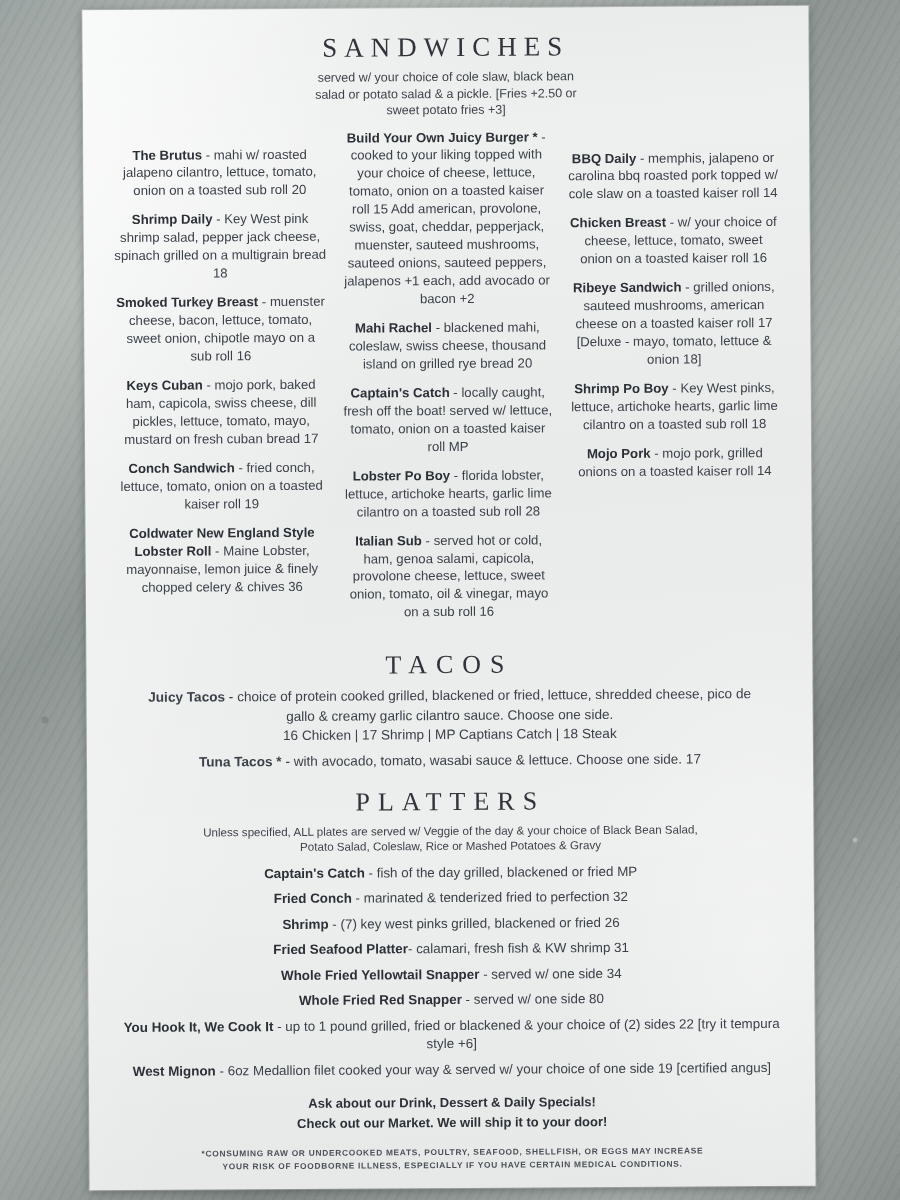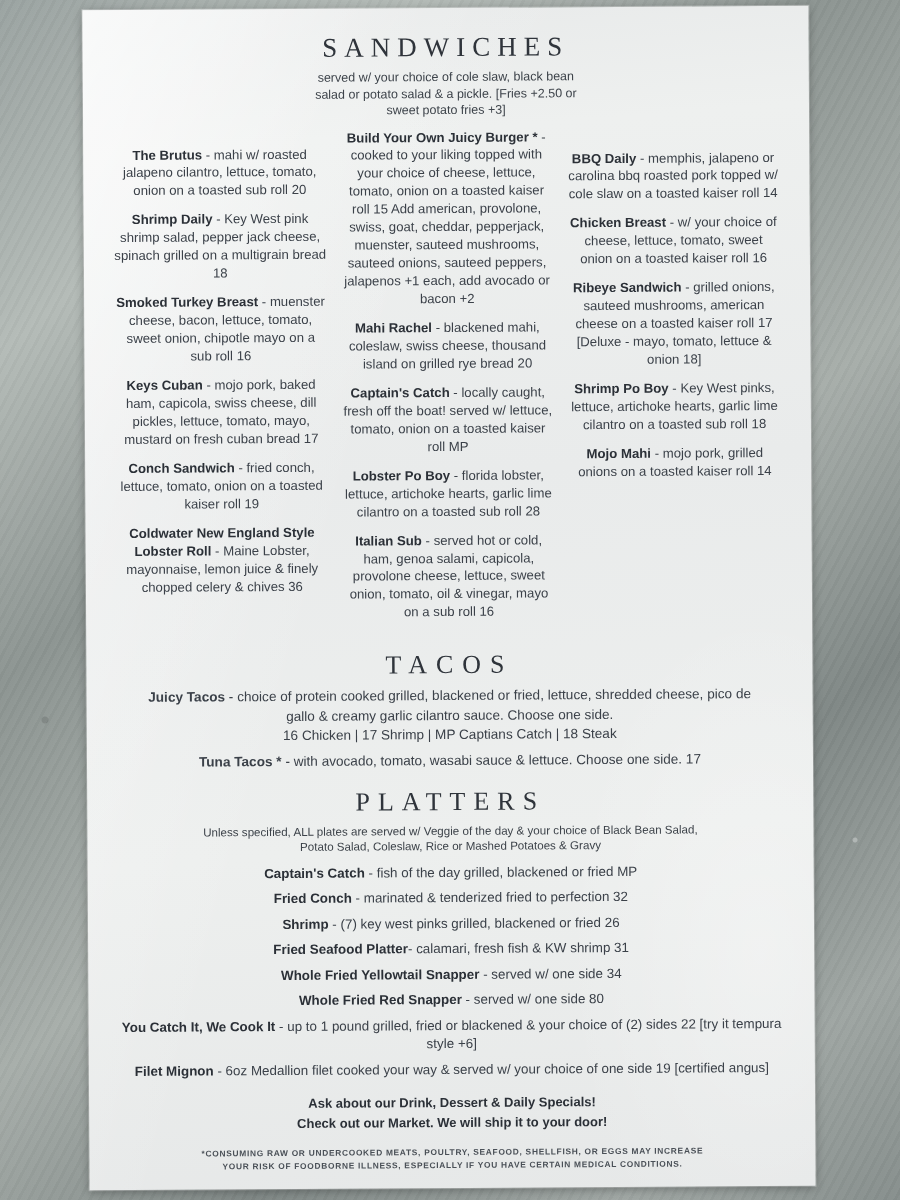--- a/index.html
+++ b/index.html
@@ -198,21 +198,21 @@
         <div class="item"><span class="nm">Captain's Catch</span><span> - locally caught, fresh off the boat! served w/ lettuce, tomato, onion on a toasted kaiser roll MP</span></div>
         <div class="item"><span class="nm">Lobster Po Boy</span><span> - florida lobster, lettuce, artichoke hearts, garlic lime cilantro on a toasted sub roll 28</span></div>
         <div class="item"><span class="nm">Italian Sub</span><span> - served hot or cold, ham, genoa salami, capicola, provolone cheese, lettuce, sweet onion, tomato, oil &amp; vinegar, mayo on a sub roll 16</span></div>
       </div>
 
       <div class="col right">
         <div class="item"><span class="nm">BBQ Daily</span><span> - memphis, jalapeno or carolina bbq roasted pork topped w/ cole slaw on a toasted kaiser roll 14</span></div>
         <div class="item"><span class="nm">Chicken Breast</span><span> - w/ your choice of cheese, lettuce, tomato, sweet onion on a toasted kaiser roll 16</span></div>
         <div class="item"><span class="nm">Ribeye Sandwich</span><span> - grilled onions, sauteed mushrooms, american cheese on a toasted kaiser roll 17 [Deluxe - mayo, tomato, lettuce &amp; onion 18]</span></div>
         <div class="item"><span class="nm">Shrimp Po Boy</span><span> - Key West pinks, lettuce, artichoke hearts, garlic lime cilantro on a toasted sub roll 18</span></div>
-        <div class="item"><span class="nm">Mojo Mahi</span><span> - mojo pork, grilled onions on a toasted kaiser roll 14</span></div>
+        <div class="item"><span class="nm">Mojo Pork</span><span> - mojo pork, grilled onions on a toasted kaiser roll 14</span></div>
       </div>
     </div>
 
     <h1 class="section-title tacos">TACOS</h1>
     <div class="tacos-block">
       <div class="taco-item">
         <span class="nm" style="font-weight:bold">Juicy Tacos</span><span> - choice of protein cooked grilled, blackened or fried, lettuce, shredded cheese, pico de gallo &amp; creamy garlic cilantro sauce.  Choose one side.</span>
         <div class="line">16 Chicken | 17 Shrimp | MP Captians Catch | 18 Steak</div>
       </div>
       <div class="taco-item">
@@ -223,22 +223,22 @@
     <h1 class="section-title platters">PLATTERS</h1>
     <p class="platters-note">Unless specified, ALL plates are served w/ Veggie of the day &amp; your choice of Black Bean Salad, Potato Salad, Coleslaw, Rice or Mashed Potatoes &amp; Gravy</p>
 
     <div>
       <div class="platter"><span class="nm">Captain's Catch</span><span> - fish of the day grilled, blackened or fried MP</span></div>
       <div class="platter"><span class="nm">Fried Conch</span><span> - marinated &amp; tenderized fried to perfection 32</span></div>
       <div class="platter"><span class="nm">Shrimp</span><span> - (7) key west pinks grilled, blackened or fried 26</span></div>
       <div class="platter"><span class="nm">Fried Seafood Platter</span><span>- calamari, fresh fish &amp; KW shrimp 31</span></div>
       <div class="platter"><span class="nm">Whole Fried Yellowtail Snapper</span><span> - served w/ one side 34</span></div>
       <div class="platter"><span class="nm">Whole Fried Red Snapper</span><span> - served w/ one side 80</span></div>
-      <div class="platter"><span class="nm">You Catch It, We Cook It</span><span> - up to 1 pound grilled, fried or blackened &amp; your choice of (2) sides 22 [try it tempura style +6]</span></div>
-      <div class="platter"><span class="nm">Filet Mignon</span><span> - 6oz Medallion filet cooked your way &amp; served w/ your choice of one side 19 [certified angus]</span></div>
+      <div class="platter"><span class="nm">You Hook It, We Cook It</span><span> - up to 1 pound grilled, fried or blackened &amp; your choice of (2) sides 22 [try it tempura style +6]</span></div>
+      <div class="platter"><span class="nm">West Mignon</span><span> - 6oz Medallion filet cooked your way &amp; served w/ your choice of one side 19 [certified angus]</span></div>
     </div>
 
     <div class="closing">
       <div>Ask about our Drink, Dessert &amp; Daily Specials!</div>
       <div>Check out our Market. We will ship it to your door!</div>
     </div>
 
     <div class="disclaimer">
       <div>*CONSUMING RAW OR UNDERCOOKED MEATS, POULTRY, SEAFOOD, SHELLFISH, OR EGGS MAY INCREASE</div>
       <div>YOUR RISK OF FOODBORNE ILLNESS, ESPECIALLY IF YOU HAVE CERTAIN MEDICAL CONDITIONS.</div>

